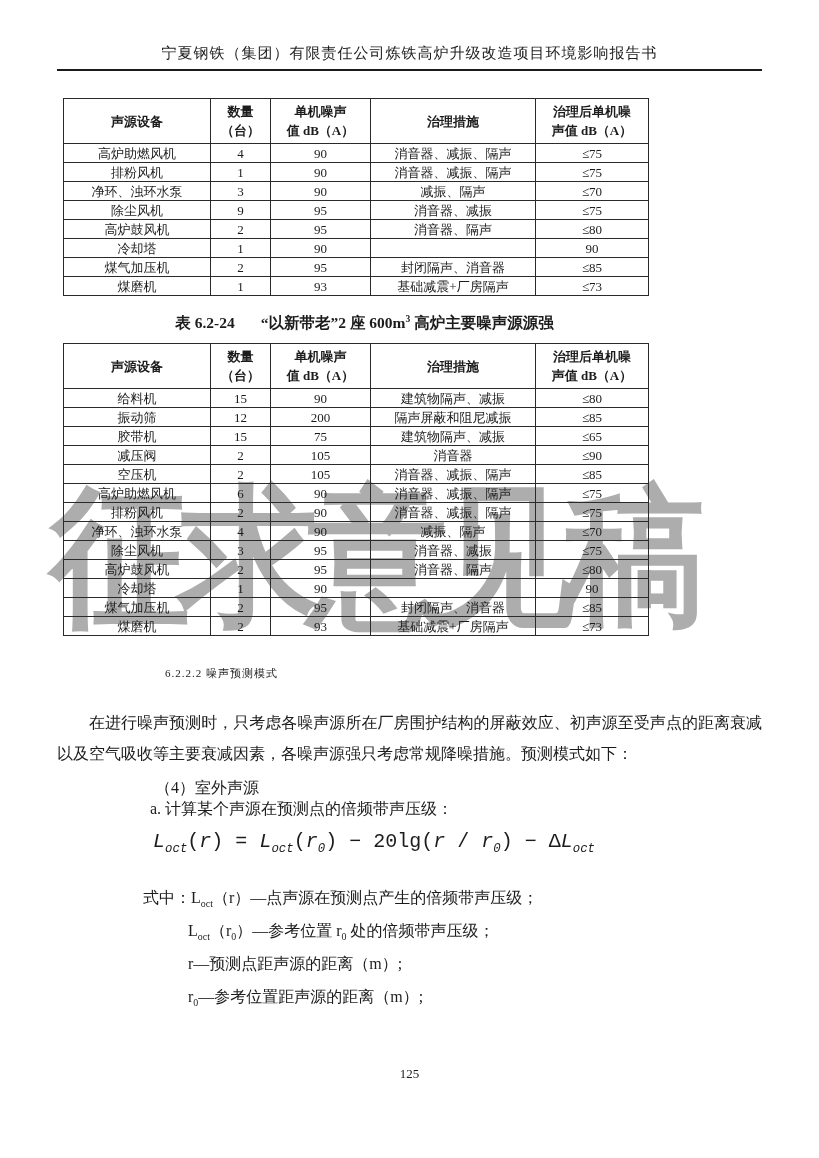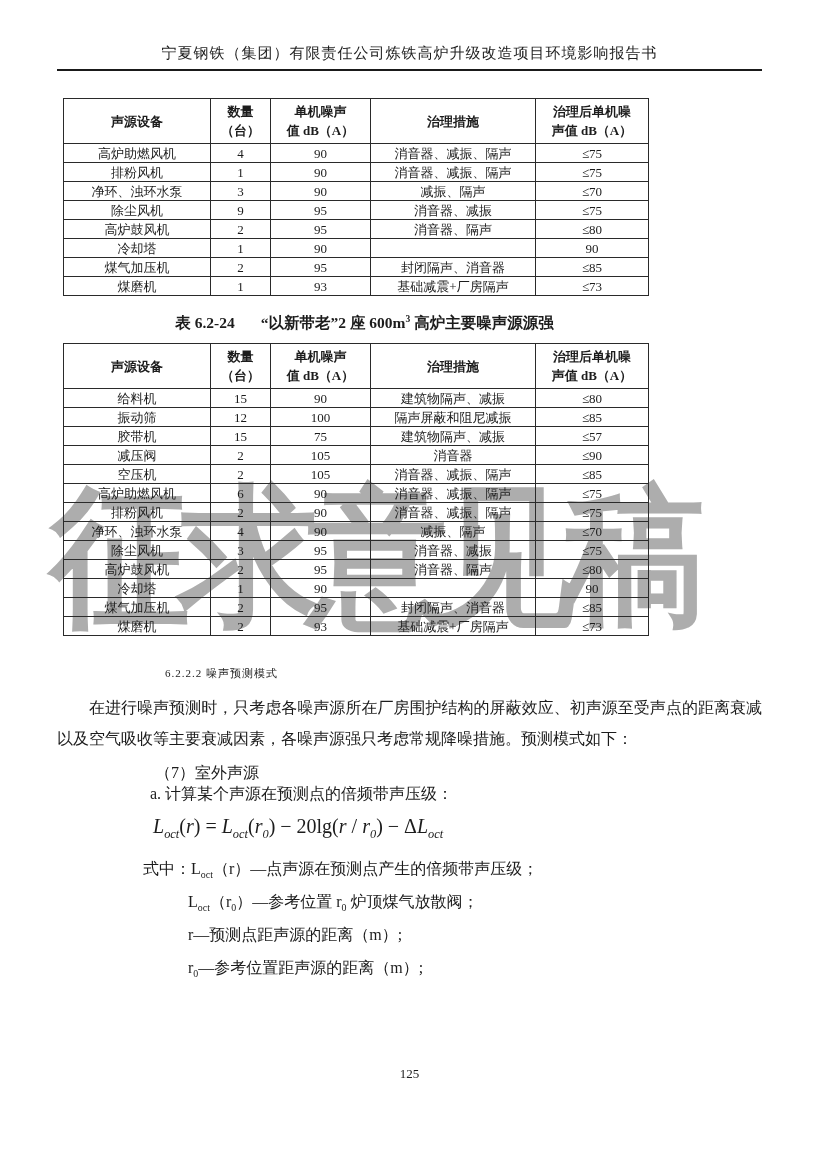--- a/index.html
+++ b/index.html
@@ -65,36 +65,36 @@
   }
   .caption .cap-label{margin-right:26px;}
   .table-2{margin-top:9px;}
   .sec-heading{
     margin-top:30px;
     padding-left:108px;
     font-size:11px;
     letter-spacing:1px;
   }
   .para{
-    margin-top:11px;
+    margin-top:26px;
     font-size:16px;
     line-height:31px;
     text-align:justify;
     text-indent:2em;
   }
   .item1{margin-top:9px;padding-left:98px;font-size:16px;}
   .item-a{padding-left:93px;font-size:16px;}
   .formula{
     margin-top:10px;
     padding-left:96px;
     font-size:20px;
-    font-family:Liberation Serif, serif;
+    font-family:Liberation Mono, monospace;
   }
   sub,sup{font-size:0.62em;line-height:0;}
-  .where{margin-top:14px;font-size:16px;}
+  .where{margin-top:28px;font-size:16px;}
   .where-line{line-height:33px;padding-left:131px;}
   .where-line.first{padding-left:86px;}
   .page-num{
     position:absolute;
     top:1066px;left:0;width:819px;
     text-align:center;
     font-size:13px;
     z-index:1;
   }
   .watermark{
@@ -231,30 +231,30 @@
         <tr>
           <td>给料机</td>
           <td>15</td>
           <td>90</td>
           <td>建筑物隔声、减振</td>
           <td>≤80</td>
         </tr>
         <tr>
           <td>振动筛</td>
           <td>12</td>
-          <td>100</td>
+          <td>200</td>
           <td>隔声屏蔽和阻尼减振</td>
           <td>≤85</td>
         </tr>
         <tr>
           <td>胶带机</td>
           <td>15</td>
           <td>75</td>
           <td>建筑物隔声、减振</td>
-          <td>≤57</td>
+          <td>≤65</td>
         </tr>
         <tr>
           <td>减压阀</td>
           <td>2</td>
           <td>105</td>
           <td>消音器</td>
           <td>≤90</td>
         </tr>
         <tr>
           <td>空压机</td>
@@ -319,28 +319,28 @@
           <td>基础减震+厂房隔声</td>
           <td>≤73</td>
         </tr>
       </tbody>
   </table>
 
   <div class="sec-heading">6.2.2.2  噪声预测模式</div>
 
   <div class="para">在进行噪声预测时，只考虑各噪声源所在厂房围护结构的屏蔽效应、初声源至受声点的距离衰减以及空气吸收等主要衰减因素，各噪声源强只考虑常规降噪措施。预测模式如下：</div>
 
-  <div class="item1">（7）室外声源</div>
+  <div class="item1">（4）室外声源</div>
 
   <div class="item-a">a. 计算某个声源在预测点的倍频带声压级：</div>
 
   <div class="formula"><span style="font-style: italic;">L</span><sub style="font-style: italic;">oct</sub><span>(</span><span style="font-style: italic;">r</span><span>) = </span><span style="font-style: italic;">L</span><sub style="font-style: italic;">oct</sub><span>(</span><span style="font-style: italic;">r</span><sub style="font-style: italic;">0</sub><span>) − 20lg(</span><span style="font-style: italic;">r</span><span> / </span><span style="font-style: italic;">r</span><sub style="font-style: italic;">0</sub><span>) − Δ</span><span style="font-style: italic;">L</span><sub style="font-style: italic;">oct</sub></div>
 
   <div class="where">
     <div class="where-line first"><span>式中：L</span><sub>oct</sub><span>（r）—点声源在预测点产生的倍频带声压级；</span></div>
-    <div class="where-line"><span>L</span><sub>oct</sub><span>（r</span><sub>0</sub><span>）—参考位置 r</span><sub>0</sub><span> 炉顶煤气放散阀；</span></div>
+    <div class="where-line"><span>L</span><sub>oct</sub><span>（r</span><sub>0</sub><span>）—参考位置 r</span><sub>0</sub><span> 处的倍频带声压级；</span></div>
     <div class="where-line"><span>r—预测点距声源的距离（m）;</span></div>
     <div class="where-line"><span>r</span><sub>0</sub><span>—参考位置距声源的距离（m）;</span></div>
   </div>
 
 </div>
 
 <div class="page-num">125</div>
 
 </body></html>

